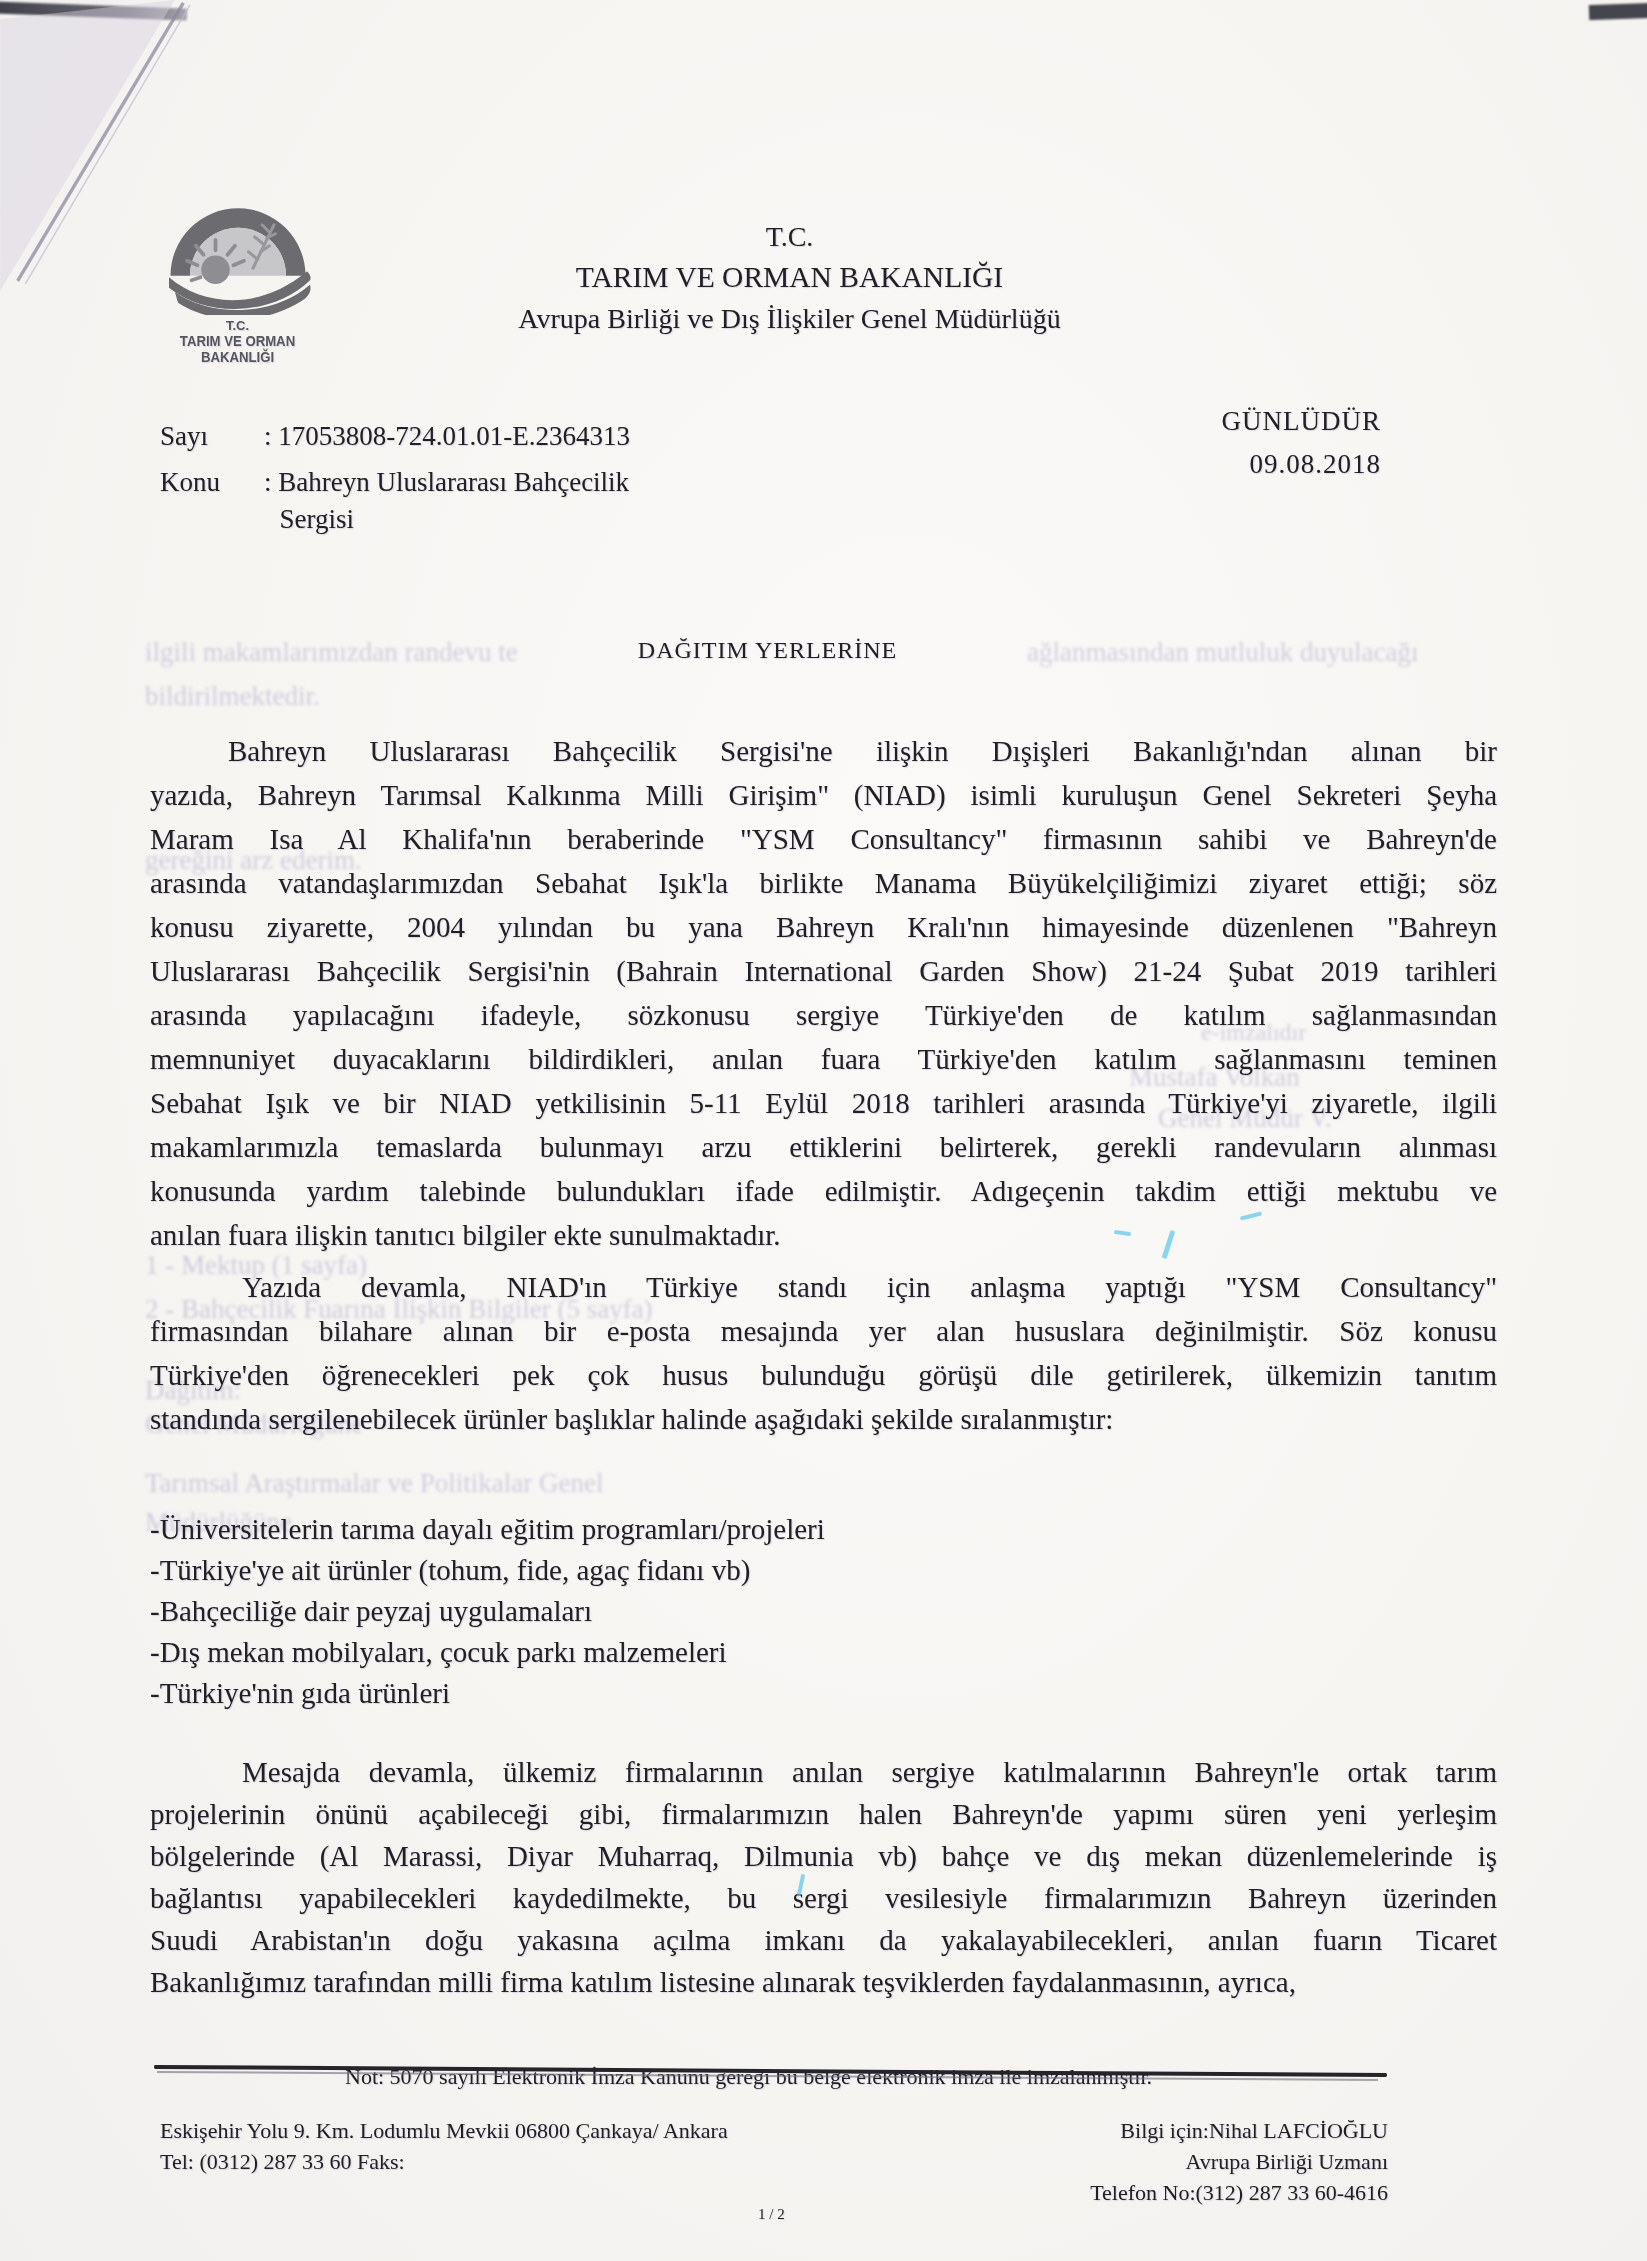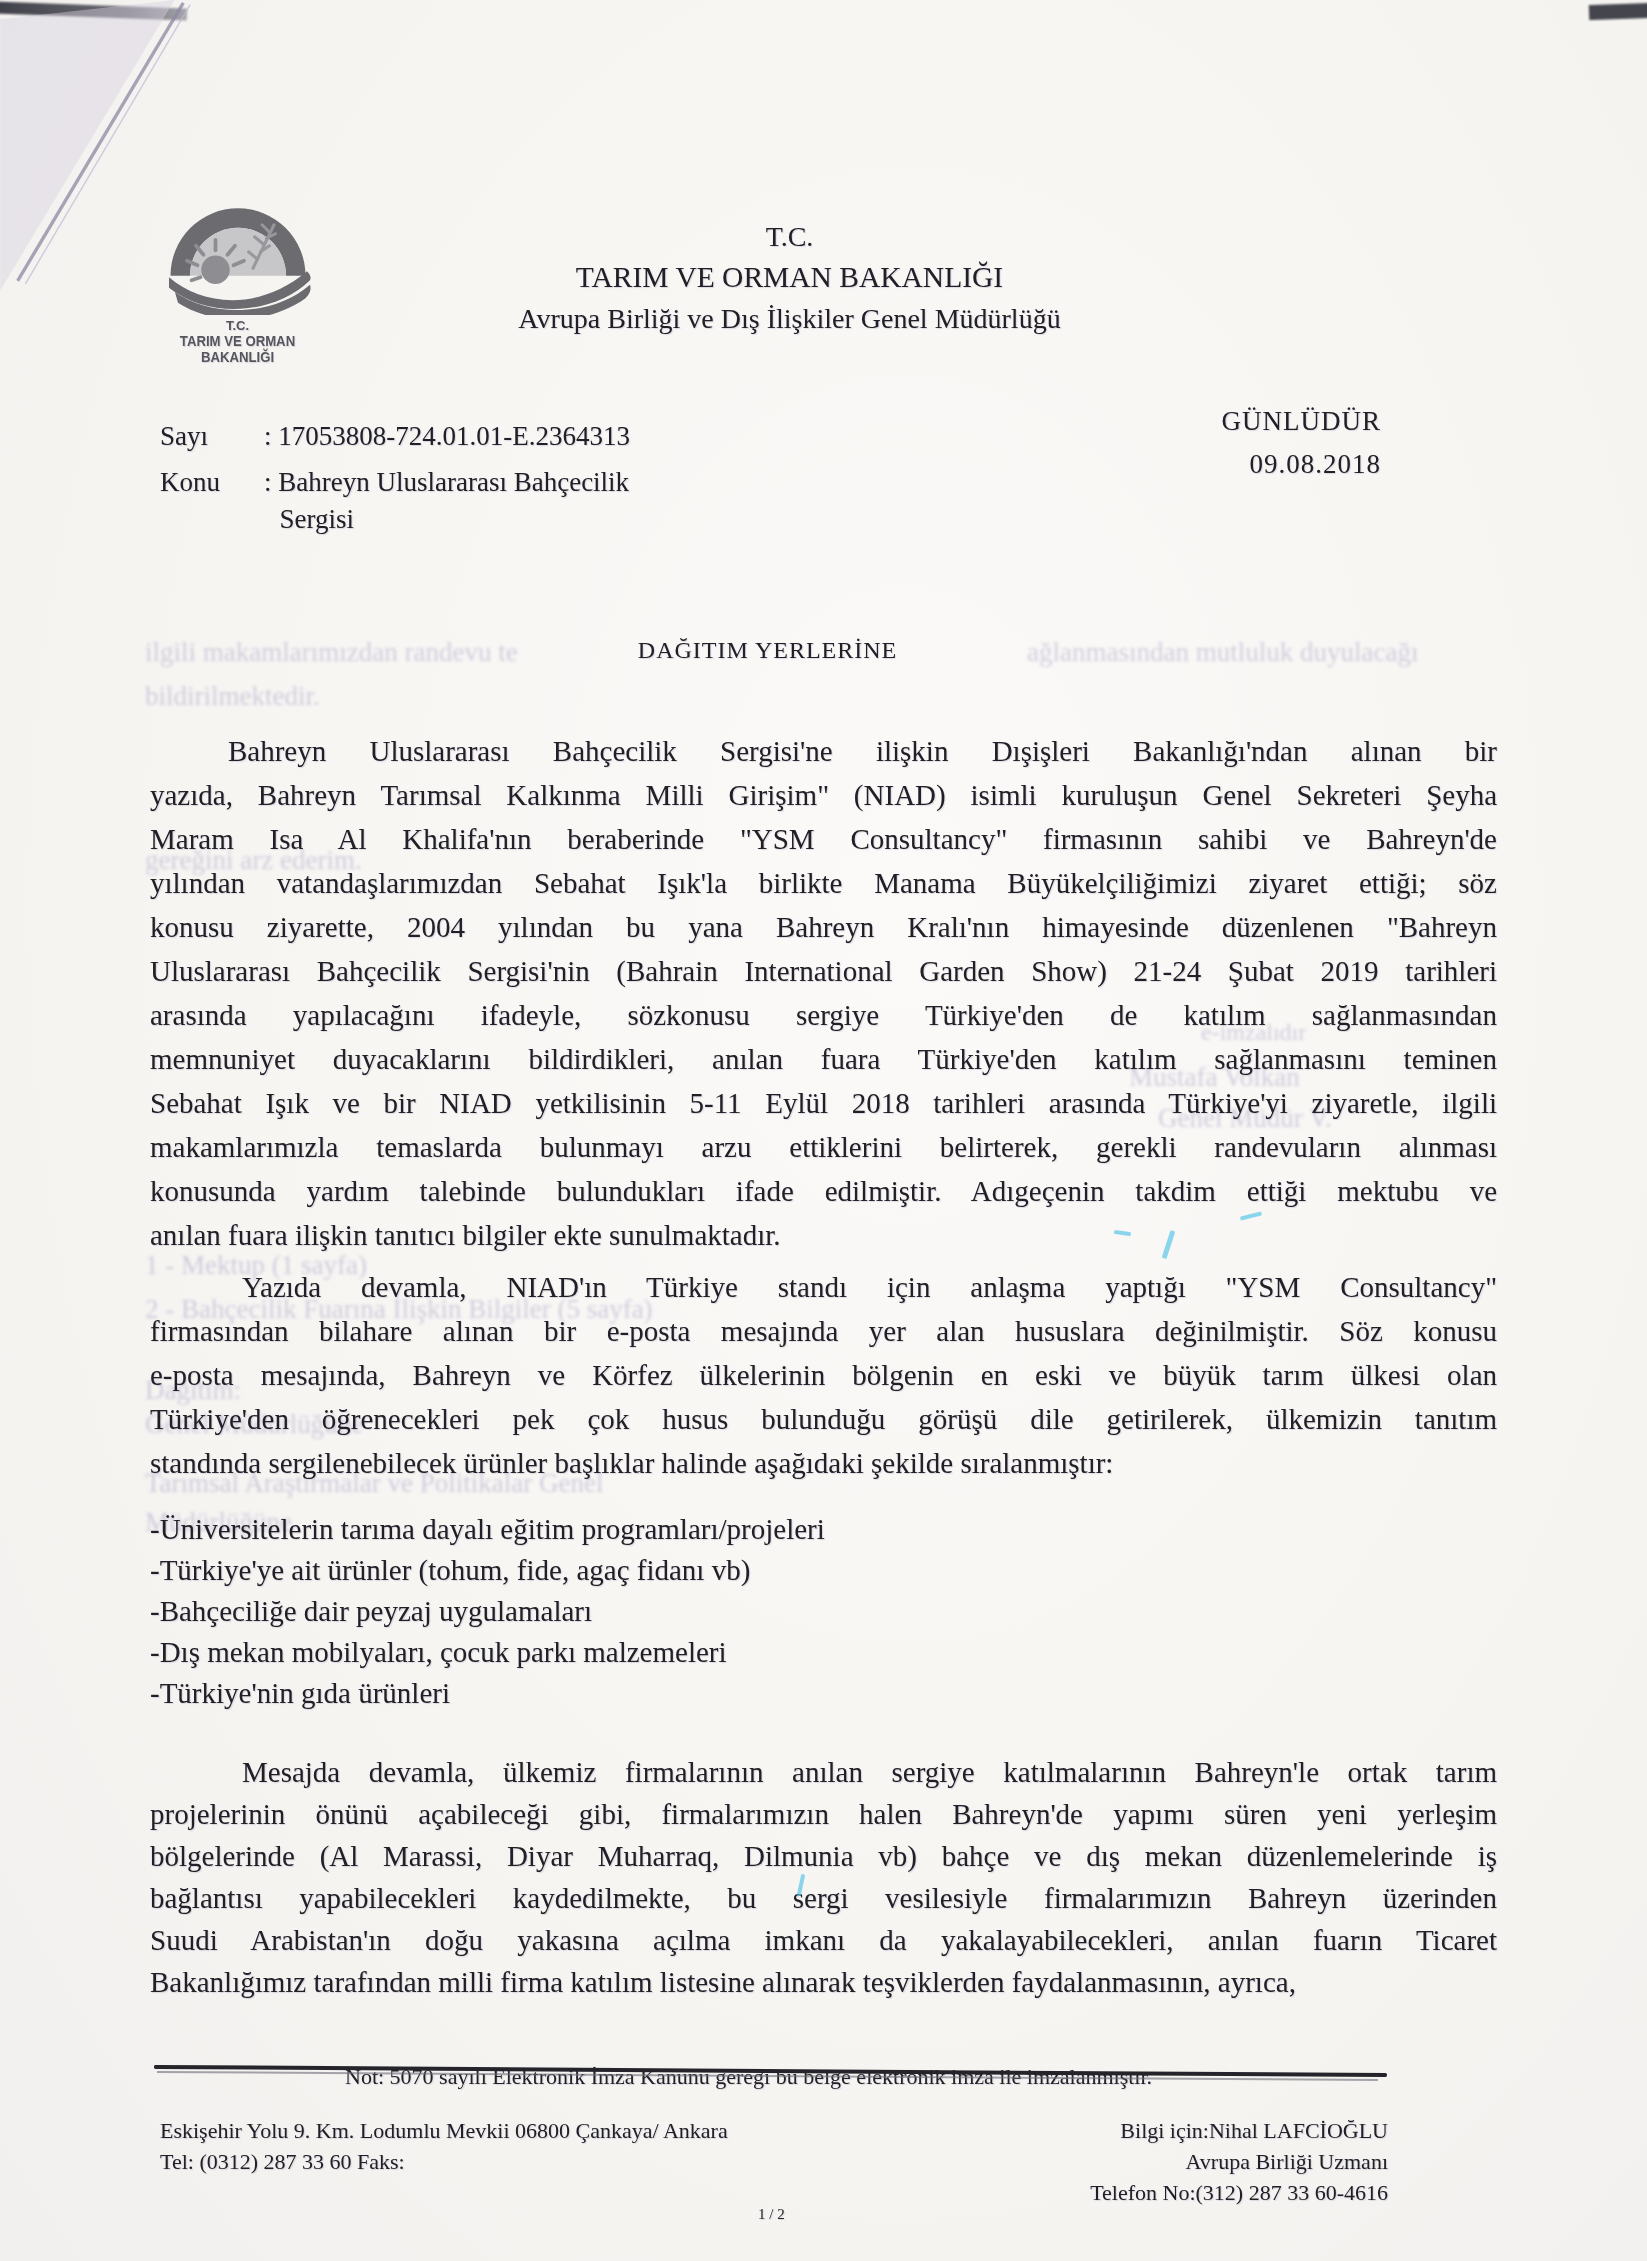--- a/index.html
+++ b/index.html
@@ -151,34 +151,33 @@
       <span class="ghost-line" style="left: 145px; top: 1468px;">Tarımsal Araştırmalar ve Politikalar Genel</span>
       <span class="ghost-line" style="left: 145px; top: 1507px;">Müdürlüğüne</span>
     </div>
 
   <div class="recipient txt">DAĞITIM YERLERİNE</div>
 
   <div id="p1" class="para txt">
       <div class="line">Bahreyn Uluslararası Bahçecilik Sergisi'ne ilişkin Dışişleri Bakanlığı'ndan alınan bir</div>
       <div class="line">yazıda, Bahreyn Tarımsal Kalkınma Milli Girişim" (NIAD) isimli kuruluşun Genel Sekreteri Şeyha</div>
       <div class="line">Maram Isa Al Khalifa'nın beraberinde "YSM Consultancy" firmasının sahibi ve Bahreyn'de</div>
-      <div class="line">yılından vatandaşlarımızdan Sebahat Işık'la birlikte Manama Büyükelçiliğimizi ziyaret ettiği; söz</div>
+      <div class="line">arasında vatandaşlarımızdan Sebahat Işık'la birlikte Manama Büyükelçiliğimizi ziyaret ettiği; söz</div>
       <div class="line">konusu ziyarette, 2004 yılından bu yana Bahreyn Kralı'nın himayesinde düzenlenen "Bahreyn</div>
       <div class="line">Uluslararası Bahçecilik Sergisi'nin (Bahrain International Garden Show) 21-24 Şubat 2019 tarihleri</div>
       <div class="line">arasında yapılacağını ifadeyle, sözkonusu sergiye Türkiye'den de katılım sağlanmasından</div>
       <div class="line">memnuniyet duyacaklarını bildirdikleri, anılan fuara Türkiye'den katılım sağlanmasını teminen</div>
       <div class="line">Sebahat Işık ve bir NIAD yetkilisinin 5-11 Eylül 2018 tarihleri arasında Türkiye'yi ziyaretle, ilgili</div>
       <div class="line">makamlarımızla temaslarda bulunmayı arzu ettiklerini belirterek, gerekli randevuların alınması</div>
       <div class="line">konusunda yardım talebinde bulundukları  ifade edilmiştir. Adıgeçenin takdim ettiği mektubu ve</div>
       <div class="line last">anılan fuara ilişkin tanıtıcı bilgiler ekte sunulmaktadır.</div>
     </div>
   <div id="p2" class="para txt">
       <div class="line">Yazıda devamla, NIAD'ın Türkiye standı için anlaşma yaptığı "YSM Consultancy"</div>
       <div class="line">firmasından bilahare alınan bir e-posta mesajında yer alan hususlara değinilmiştir. Söz konusu</div>
-      <div class="line">e-posta mesajında, Bahreyn ve Körfez ülkelerinin bölgenin en eski ve büyük tarım ülkesi olan</div>
       <div class="line">Türkiye'den öğrenecekleri pek çok husus bulunduğu görüşü dile getirilerek, ülkemizin tanıtım</div>
       <div class="line last">standında sergilenebilecek ürünler başlıklar halinde aşağıdaki şekilde sıralanmıştır:</div>
     </div>
   <div id="plist" class="para lines-left txt">
       <div class="line">-Üniversitelerin tarıma dayalı eğitim programları/projeleri</div>
       <div class="line">-Türkiye'ye ait ürünler (tohum, fide, agaç fidanı vb)</div>
       <div class="line">-Bahçeciliğe dair peyzaj uygulamaları</div>
       <div class="line">-Dış mekan mobilyaları, çocuk parkı malzemeleri</div>
       <div class="line last">-Türkiye'nin gıda ürünleri</div>
     </div>

